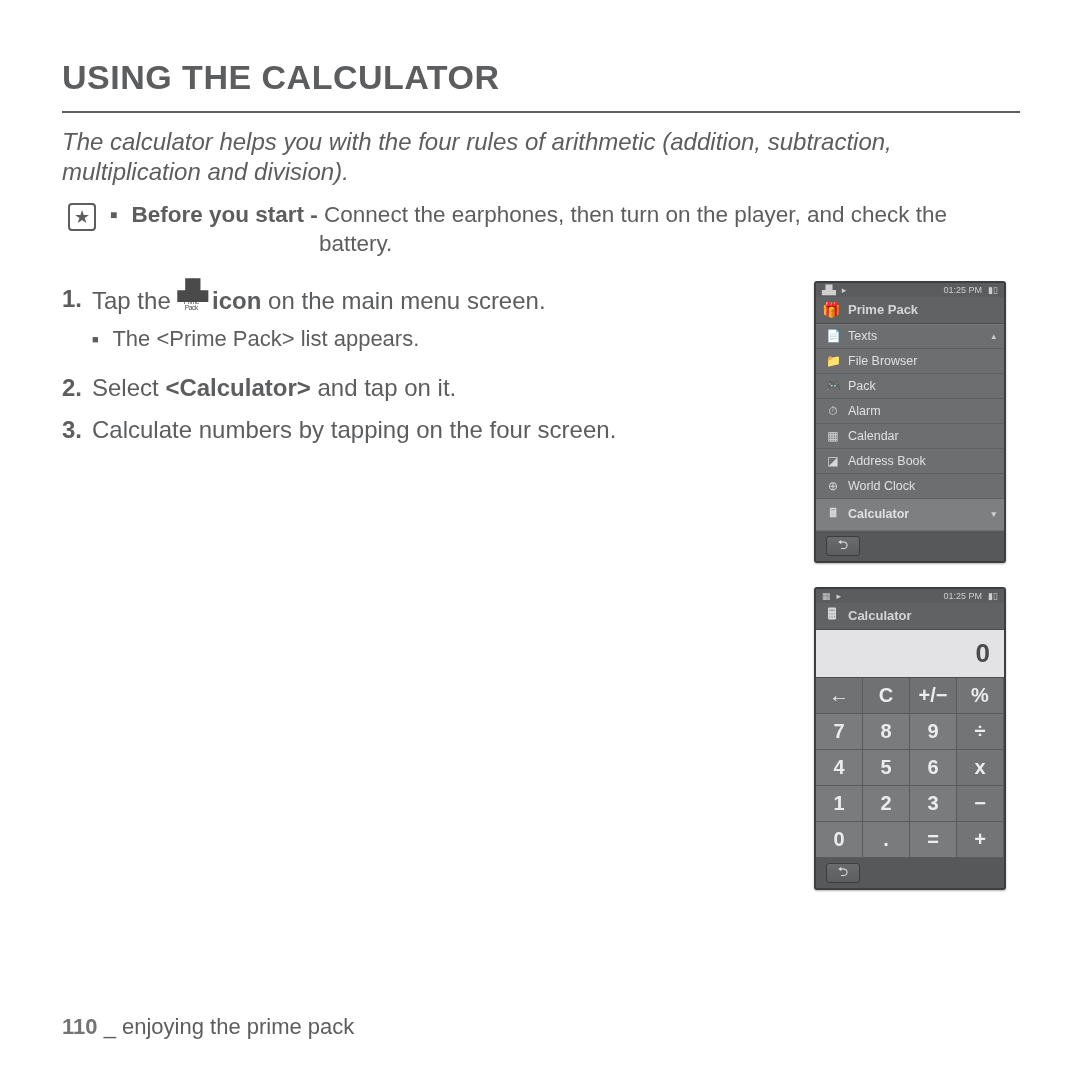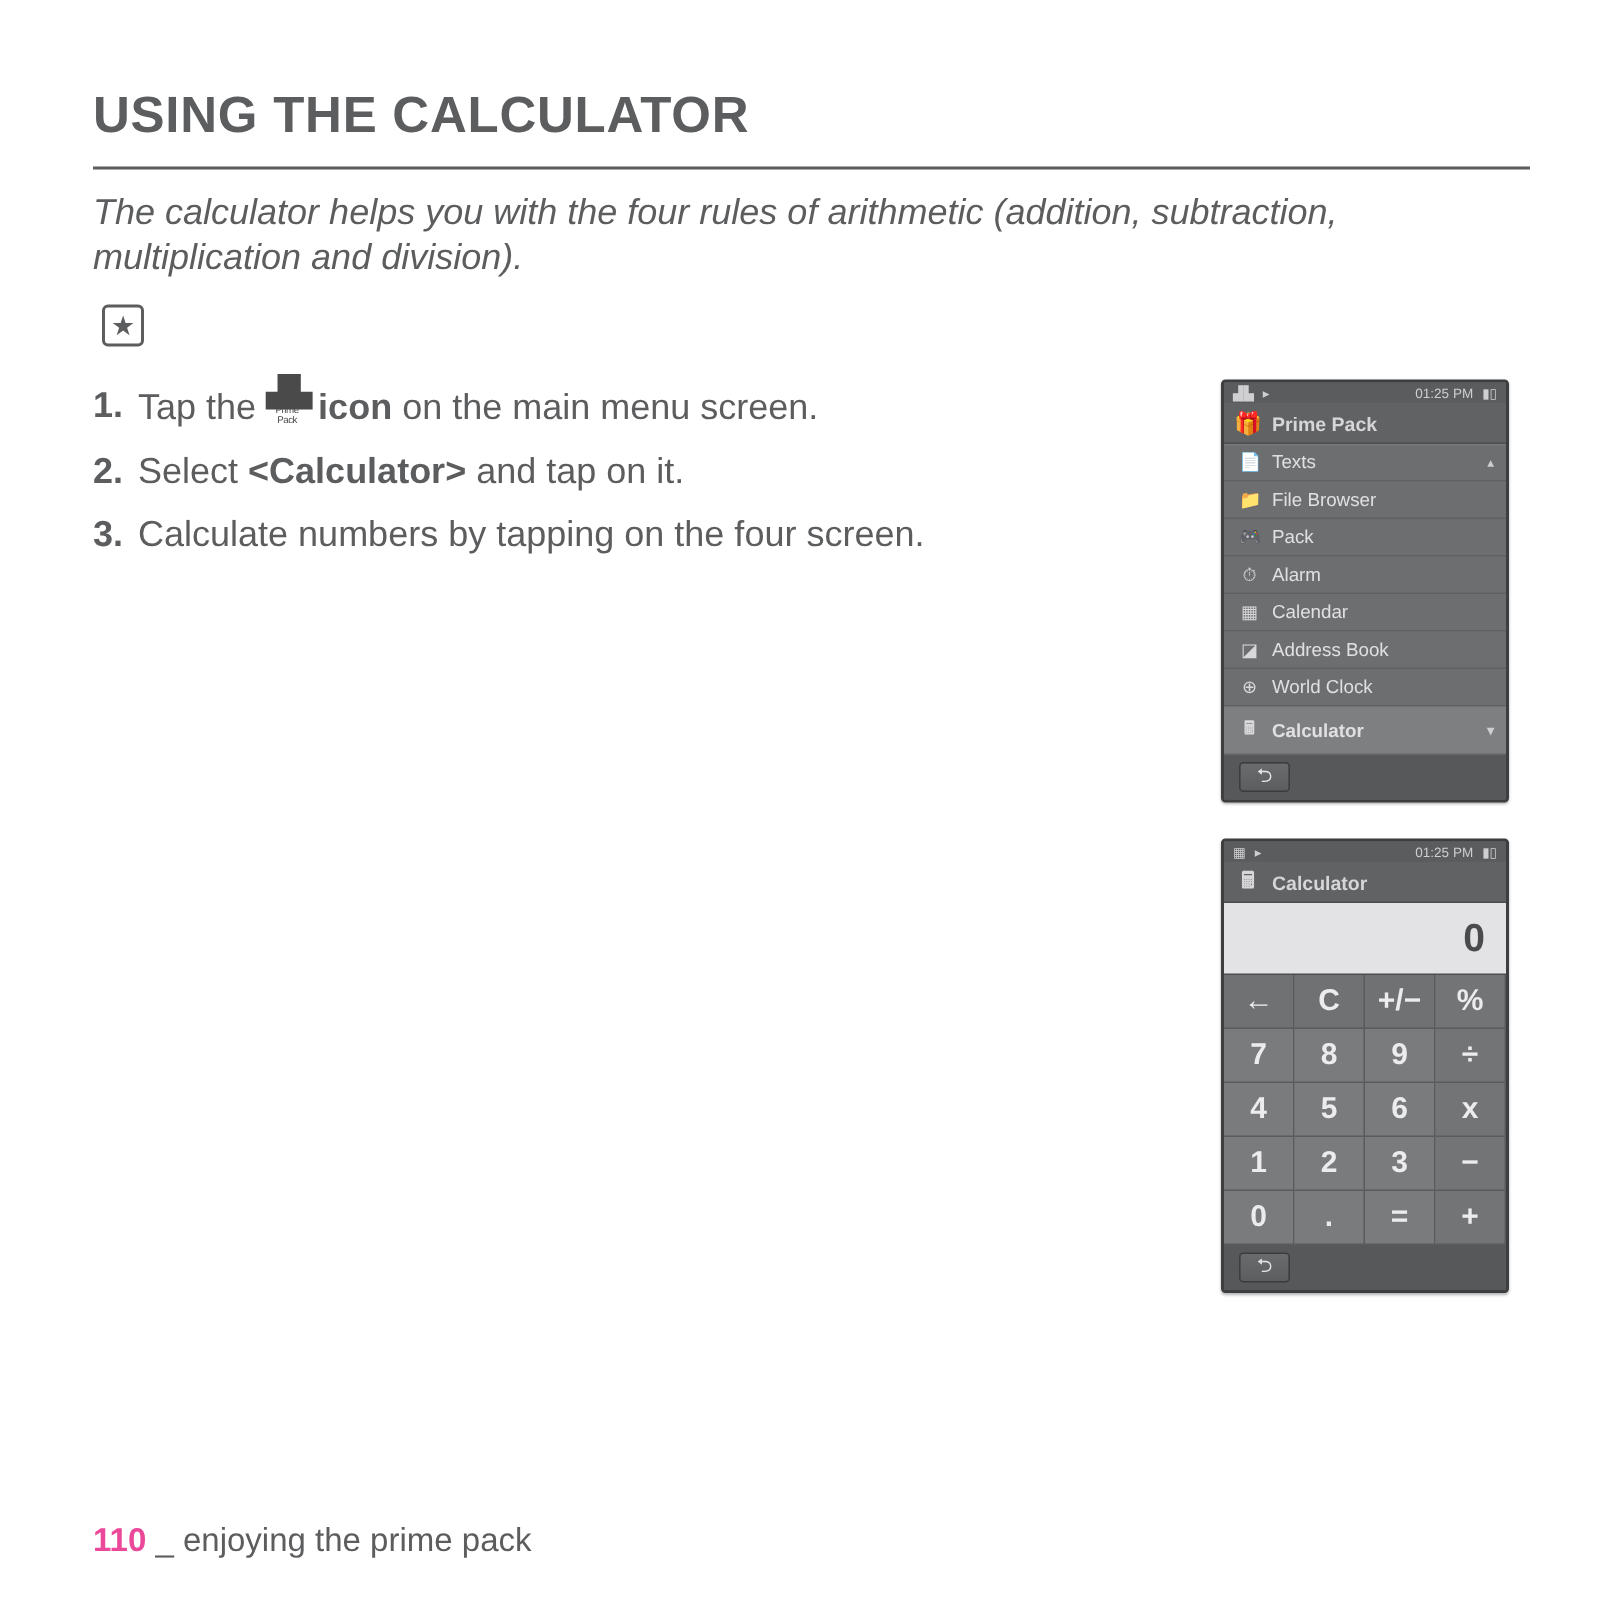--- a/index.html
+++ b/index.html
@@ -203,48 +203,60 @@
   .calc-key.dk { background:#707173; }
   .calc-key.op { background:#737476; }
 
   .footer {
     position: absolute;
     bottom: 40px;
     left: 62px;
     font-size: 22px;
     color: #5c5d5f;
   }
-  .footer b { font-weight: bold; color:#ec4899;}
+  .footer b { font-weight: bold; color:#737373;}
   .footer .und { }
 </style>
 </head>
 <body>
 
 <div class="title">USING THE CALCULATOR</div>
 
 <div class="intro">The calculator helps you with the four rules of arithmetic (addition, subtraction, multiplication and division).</div>
 
 <div class="before-row">
   <div class="star-box">★</div>
+  <div class="before-text">
+    <div>
+      <span class="sq">■</span>
+      <b>Before you start -</b>
+      <span> Connect the earphones, then turn on the player, and check the</span>
+    </div>
+    <div class="bat-line">battery.</div>
+  </div>
 </div>
 
 <div class="content-row">
   <div class="steps">
 
     <div class="step">
       <div class="num">1.</div>
       <div class="body">
         <span>Tap the </span>
         <span class="pp-icon">
           <span class="gift">▟▙</span>
           <span class="lbl">Prime Pack</span>
         </span>
         <b> icon</b>
         <span> on the main menu screen.</span>
       </div>
+    </div>
+    <div class="sub">
+      <span class="sq">■</span>
+      <span>The &lt;Prime Pack&gt; list appears.</span>
     </div>
 
     <div class="step">
       <div class="num">2.</div>
       <div class="body">
         <span>Select </span>
         <b>&lt;Calculator&gt;</b>
         <span> and tap on it.</span>
       </div>
     </div>

